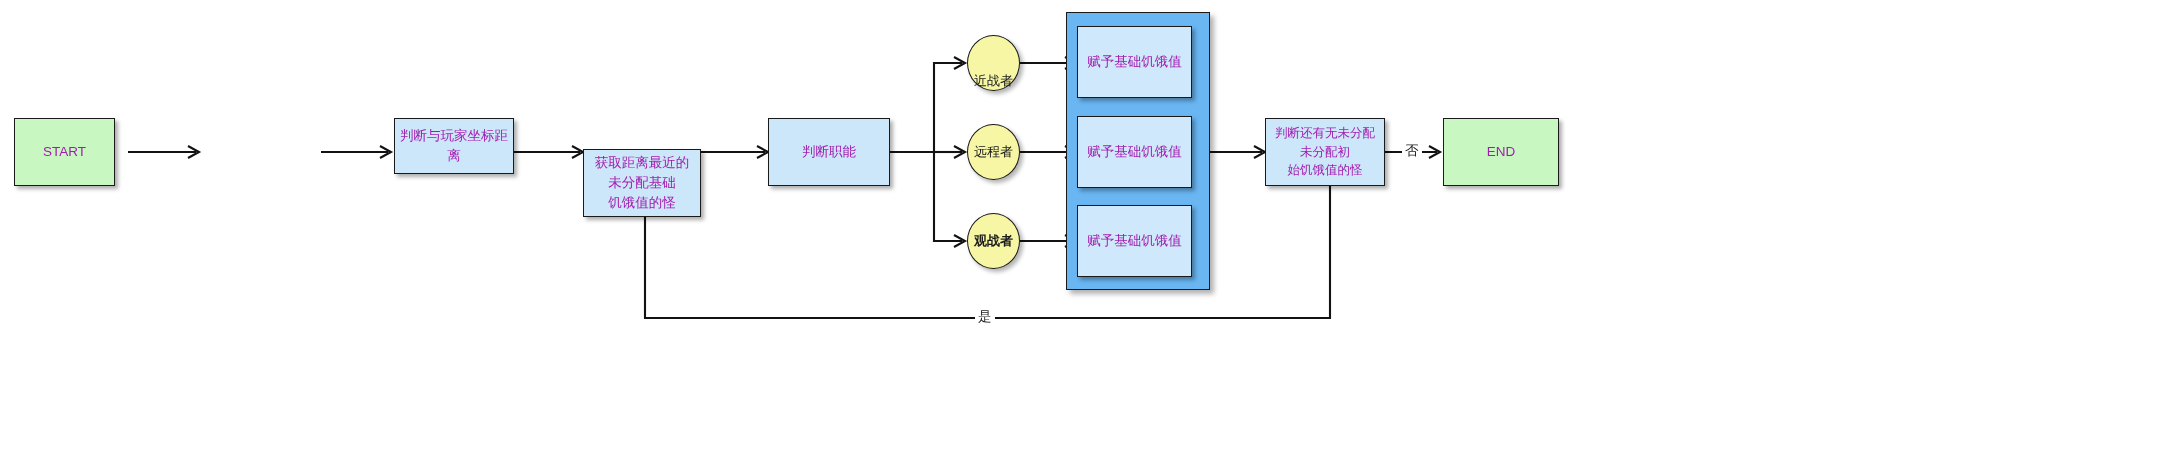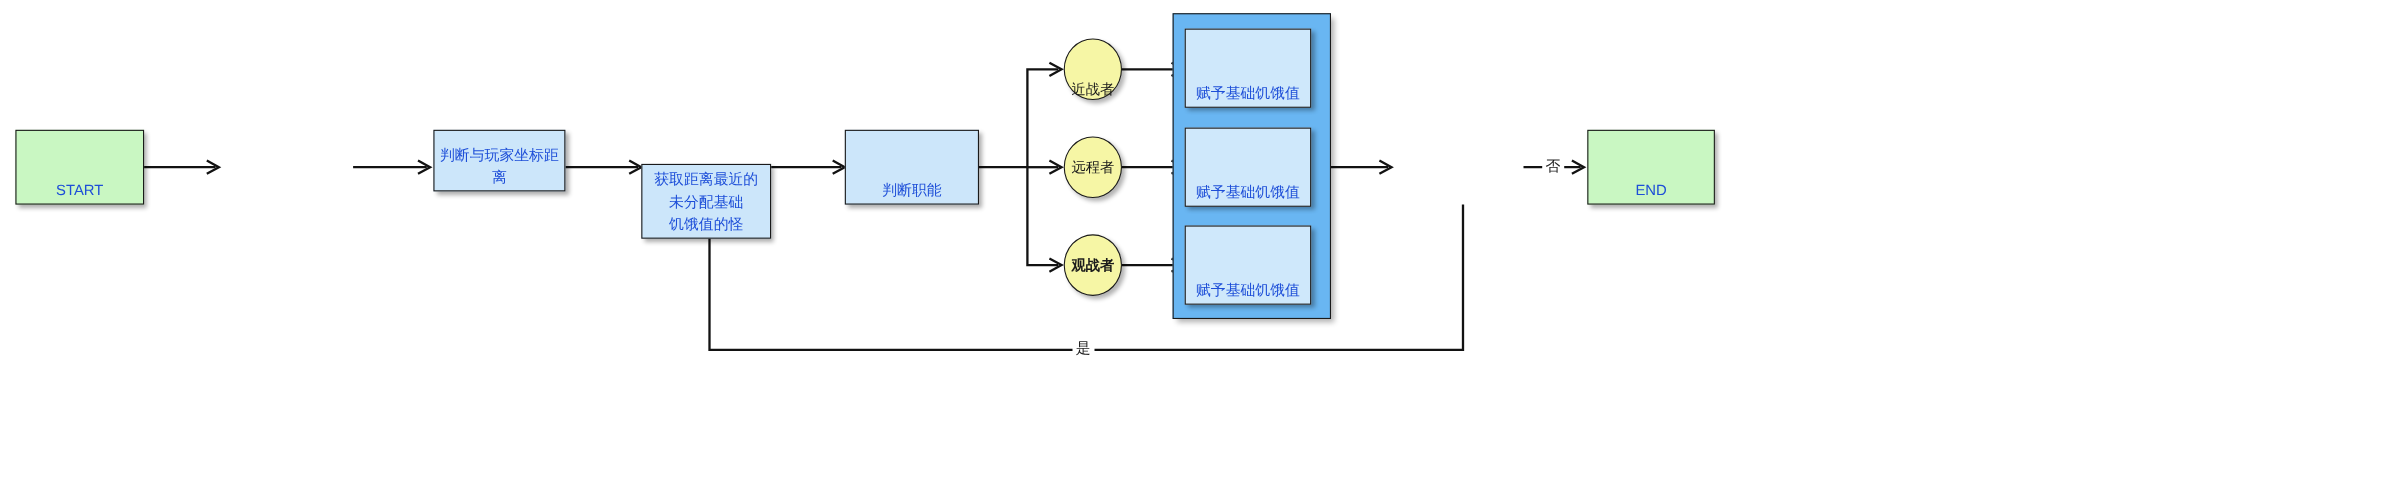--- a/index.html
+++ b/index.html
@@ -12,25 +12,25 @@
     width:2179px;
     height:455px;
     background:#ffffff;
     overflow:hidden;
   }
   .node{
     position:absolute;
     box-sizing:border-box;
     border:1.6px solid #1a1a1a;
     display:flex;
-    align-items:flex-end;
+    align-items:center;
     justify-content:center;
     text-align:center;
     font-size:13.5px;
-    color:#1d4ed8;
+    color:#a21caf;
     line-height:1.5;
     box-shadow:3px 3px 4px rgba(0,0,0,0.32);
     padding:2px 5px;
     white-space:pre-line;
   }
   .node.green{background:#c9f7c2;}
   .node.blue{background:#cce6fa;}
   .node.inner{background:#cfe8fb;}
   .ellipse{
     position:absolute;
@@ -102,21 +102,21 @@
     <line x1="1210" y1="152" x2="1262" y2="152"></line>
     <polyline class="arrowhead" points="1254,146 1265,152 1254,158"></polyline>
 
     <line x1="1385" y1="152" x2="1437" y2="152"></line>
     <polyline class="arrowhead" points="1429,146 1440,152 1429,158"></polyline>
 
     <path d="M1330,186 L1330,318 L645,318 L645,190"></path>
     <polyline class="arrowhead" points="639,198 645,187 651,198"></polyline>
   </svg>
 
-  <div class="node green" style="left:14px;top:118px;width:117px;height:68px;">
+  <div class="node green" style="left:14px;top:118px;width:101px;height:68px;">
     <span>START</span>
   </div>
 
 
   <div class="node blue" style="left:394px;top:118px;width:120px;height:56px;">
     <span>判断与玩家坐标距离</span>
   </div>
 
   <div class="node blue" style="left:583px;top:118px;width:118px;height:68px;margin-top:31px;">
     <span>获取距离最近的未分配基础
@@ -146,20 +146,24 @@
   </div>
 
   <div class="node inner" style="left:1077px;top:116px;width:115px;height:72px;">
     <span>赋予基础饥饿值</span>
   </div>
 
   <div class="node inner" style="left:1077px;top:205px;width:115px;height:72px;">
     <span>赋予基础饥饿值</span>
   </div>
 
+  <div class="node blue" style="left:1265px;top:118px;width:120px;height:68px;font-size:12.5px;">
+    <span>判断还有无未分配未分配初
+始饥饿值的怪</span>
+  </div>
 
   <div class="edge-label" style="left:1402px;top:144px;">
     <span>否</span>
   </div>
 
   <div class="node green" style="left:1443px;top:118px;width:116px;height:68px;">
     <span>END</span>
   </div>
 
   <div class="edge-label" style="left:975px;top:310px;">

